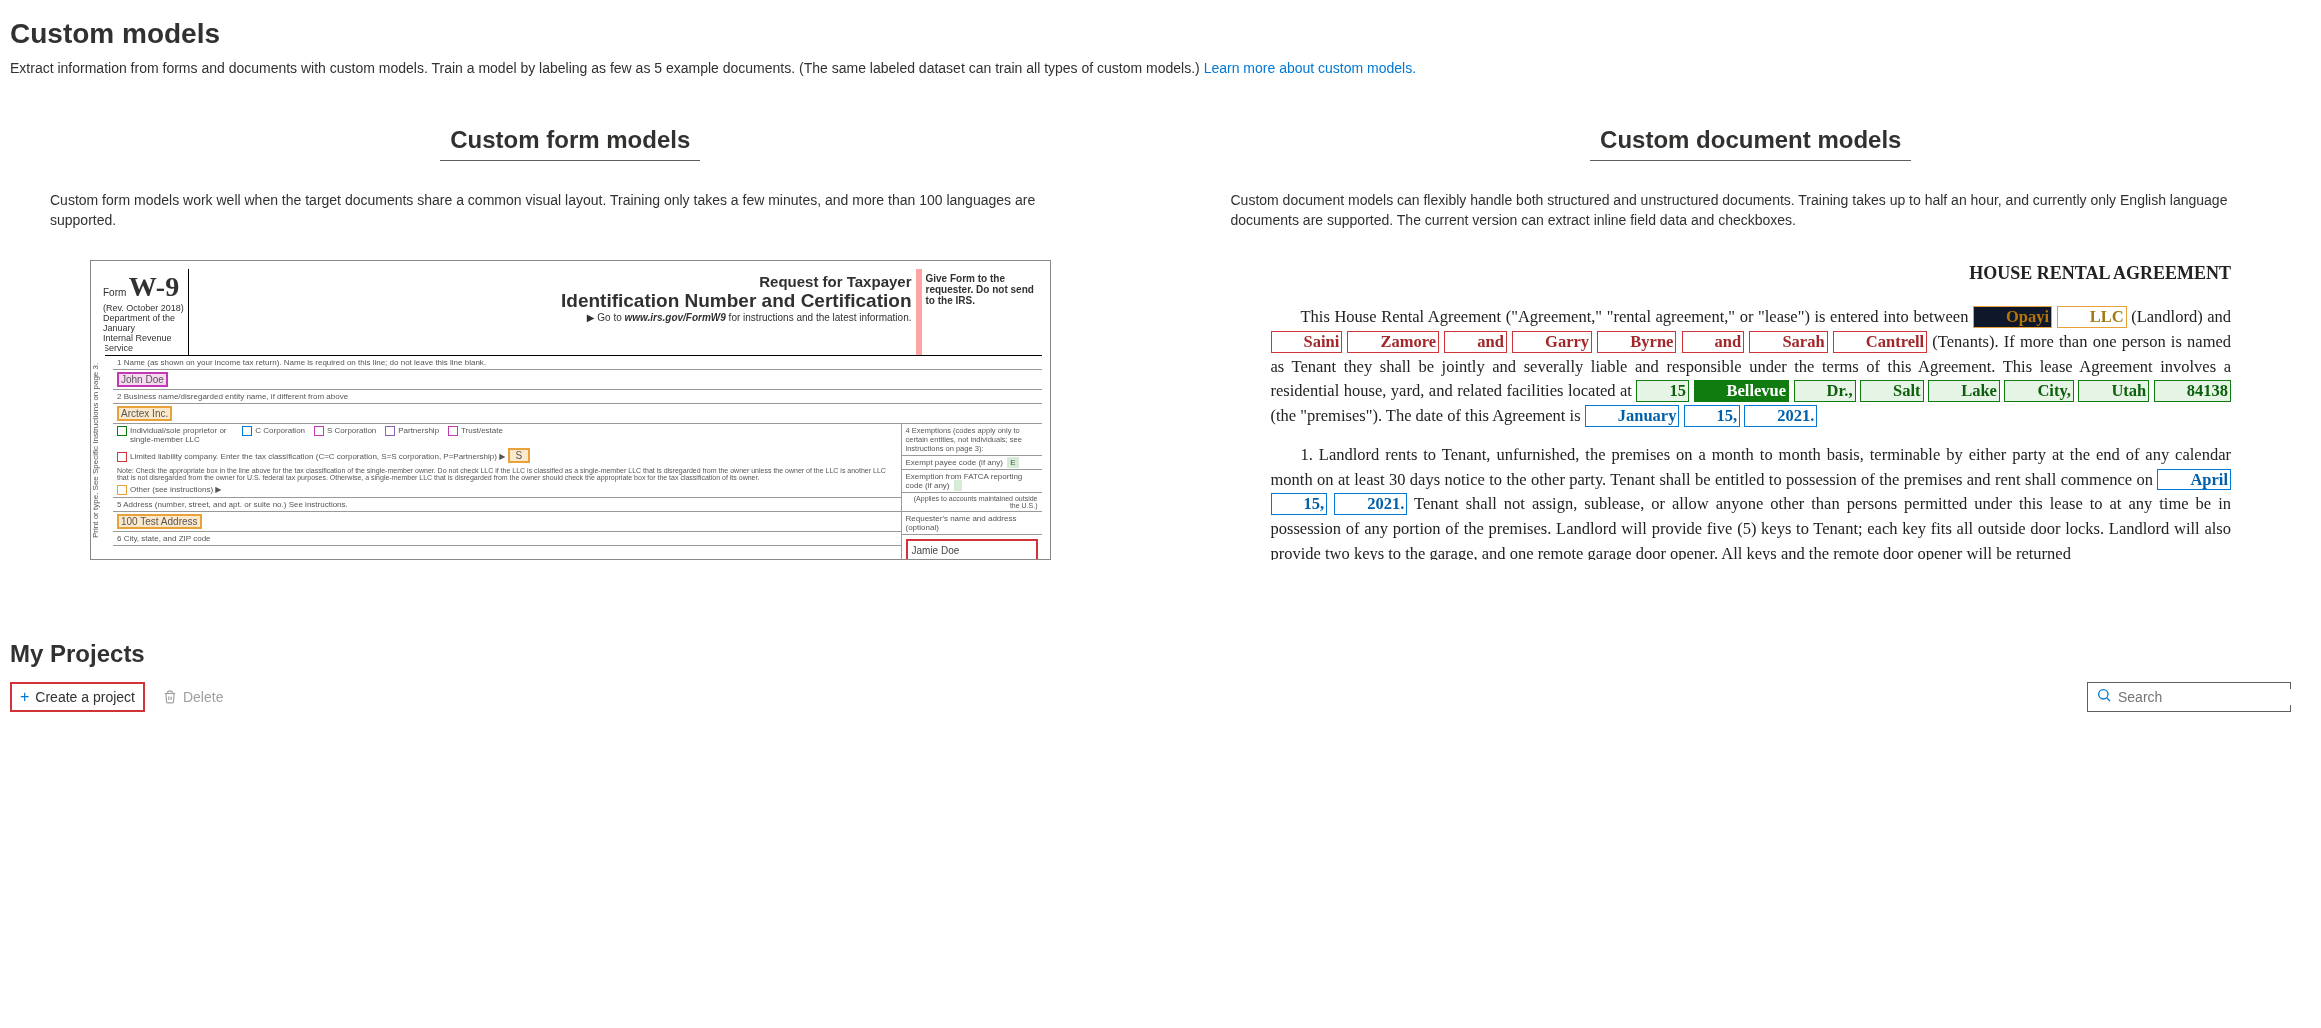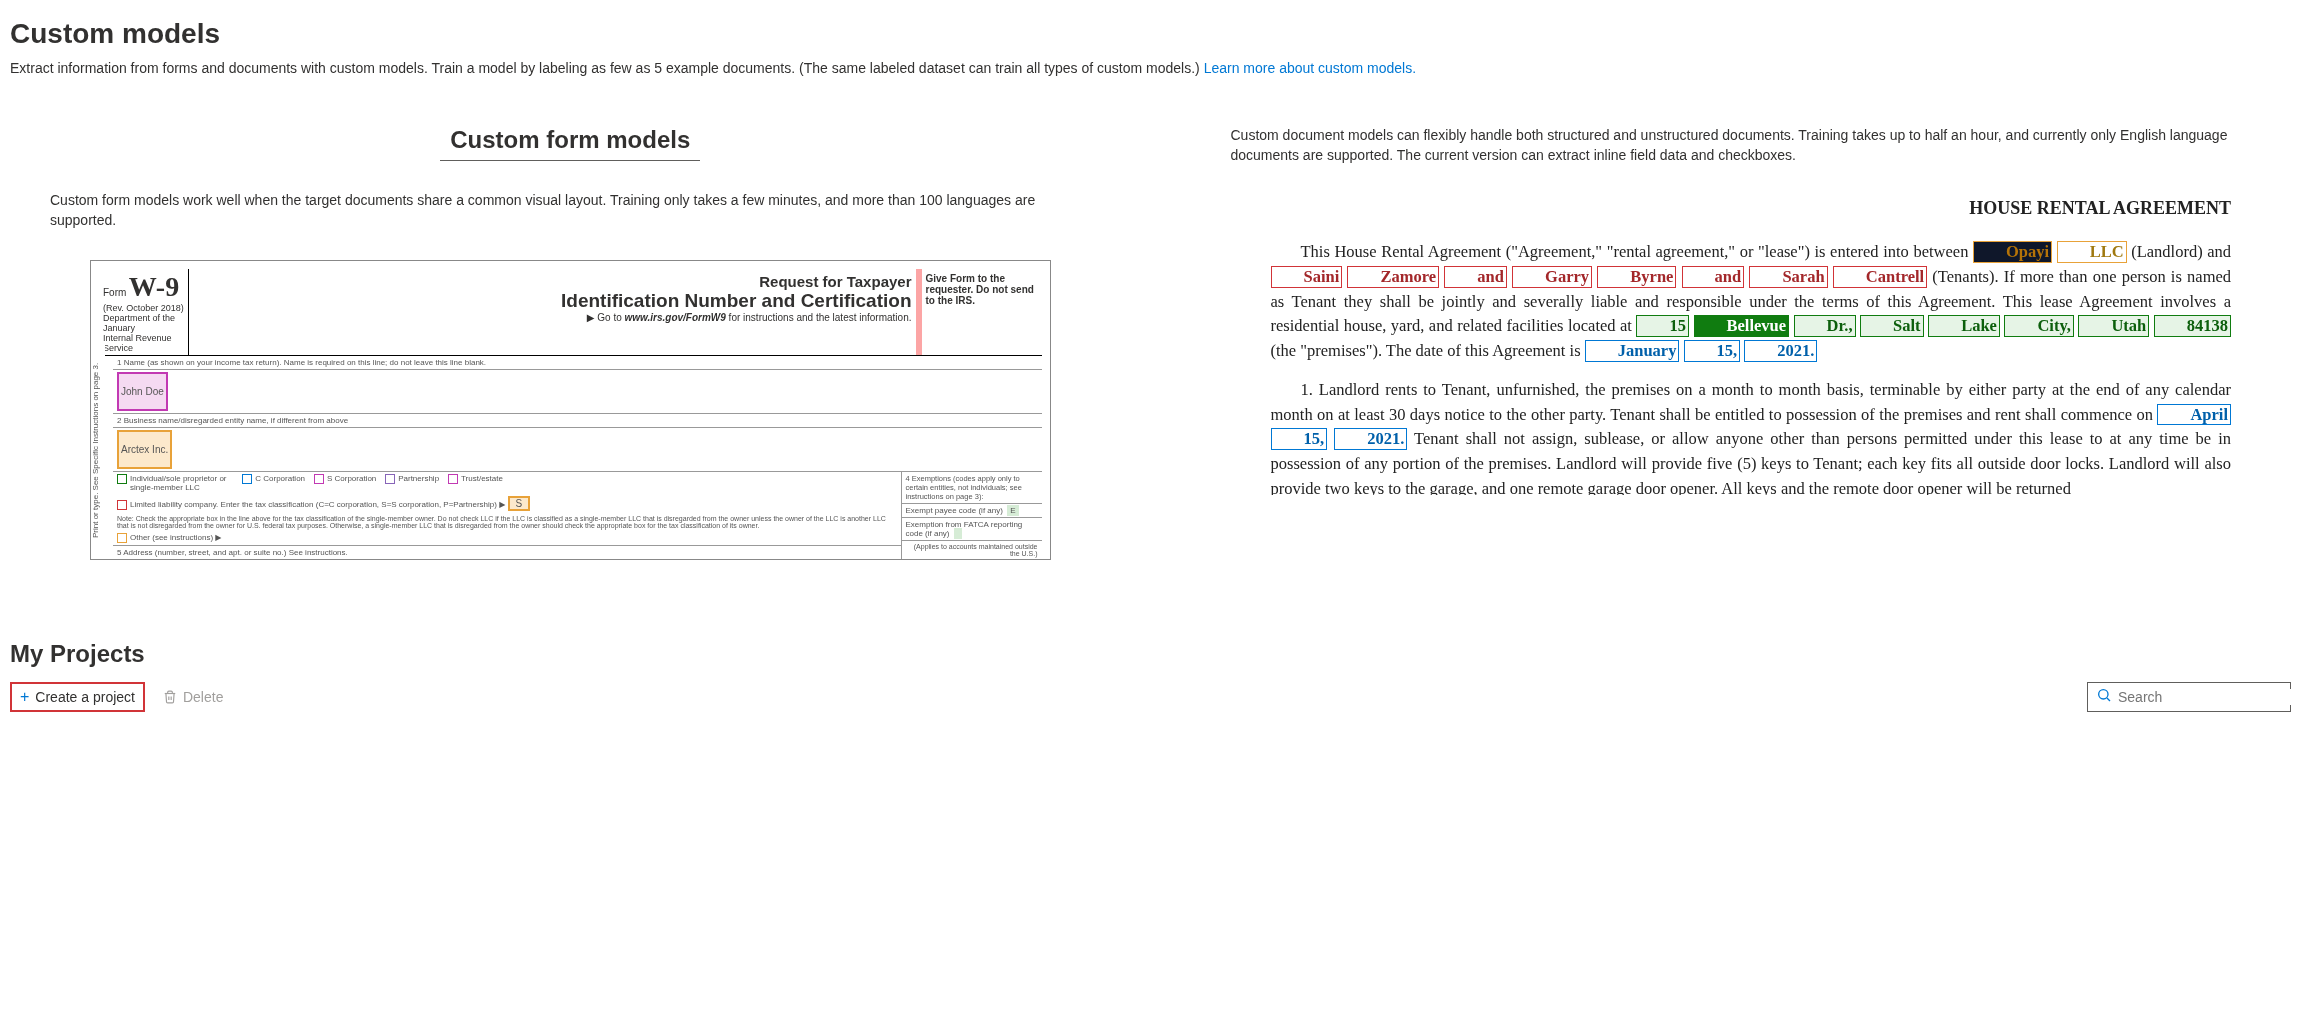--- a/index.html
+++ b/index.html
@@ -73,21 +73,21 @@
     .w9-mid { flex: 1; text-align: right; padding: 4px; border-right: 6px solid #fca5a5;}
     .w9-mid .t1 { font-size: 15px; font-weight: bold; }
     .w9-mid .t2 { font-size: 19px; font-weight: bold; }
     .w9-mid .t3 { font-size: 10px; }
     .w9-right { width: 120px; padding: 4px; font-size: 10px; font-weight: bold;}
     .w9-row { border-bottom: 1px solid #999; padding: 2px 4px; font-size: 8px; color: #555; position: relative;}
     .w9-sidebar { position: absolute; left: 0; top: 80px; bottom: 0; width: 14px; writing-mode: vertical-rl; transform: rotate(180deg); font-size: 8px; text-align: center; background: #fff; color: #555;}
     .w9-body { margin-left: 14px; display:flex; }
     .w9-main { flex: 1; border-right: 1px solid #999;}
     .w9-side { width: 140px; }
-    .hl { border: 2px solid; padding: 12px 2px; display: inline-block; font-size: 10px;}
+    .hl { border: 2px solid; padding: 0 2px; display: inline-block; font-size: 10px;}
     .hl-orange { border-color: #e8a239; background: #fce9cc; }
     .hl-pink { border-color: #c239b3; background: #f5daf2; }
     .hl-green2 { border-color: #107c10; background: #d6ecd6; padding:1px 3px;}
     .hl-yellow { border-color: #e8a239; background: #fce9cc; }
     .cbx { display: inline-block; width: 10px; height: 10px; border: 1.5px solid; margin-right: 3px; vertical-align: middle;}
     .req-box { border: 2px solid #d13438; height: 44px; padding: 4px; font-size: 10px; color: #444; margin: 4px;}
     
     .doc-illustration {
       margin: 0 80px;
       font-family: Georgia, 'Times New Roman', serif;
@@ -237,20 +237,23 @@
           <div class="w9-row"><span>Exemption from FATCA reporting code (if any)</span> &nbsp;<span class="hl-green2">&nbsp;</span></div>
           <div class="w9-row" style="font-size:7px; text-align:right;">(Applies to accounts maintained outside the U.S.)</div>
           <div class="w9-row">Requester's name and address (optional)</div>
           <div class="req-box">Jamie Doe</div>
         </div>
       </div>
     </div>
   </div>
 
   <div class="col">
+    <div class="col-heading-wrap">
+      <h2 class="col-heading">Custom document models</h2>
+    </div>
     <p class="col-desc">Custom document models can flexibly handle both structured and unstructured documents. Training takes up to half an hour, and currently only English language documents are supported. The current version can extract inline field data and checkboxes.</p>
     <div class="doc-illustration">
       <div class="doc-title">HOUSE RENTAL AGREEMENT</div>
       <p class="doc-p">
         <span>This House Rental Agreement ("Agreement," "rental agreement," or "lease") is entered into between </span>
         <span class="word-hl wh-orange wh-yellowbg">Opayi</span>
         <span class="word-hl wh-yellow">LLC</span>
         <span> (Landlord) and </span>
         <span class="word-hl wh-red">Saini</span>
         <span class="word-hl wh-red">Zamore</span>

